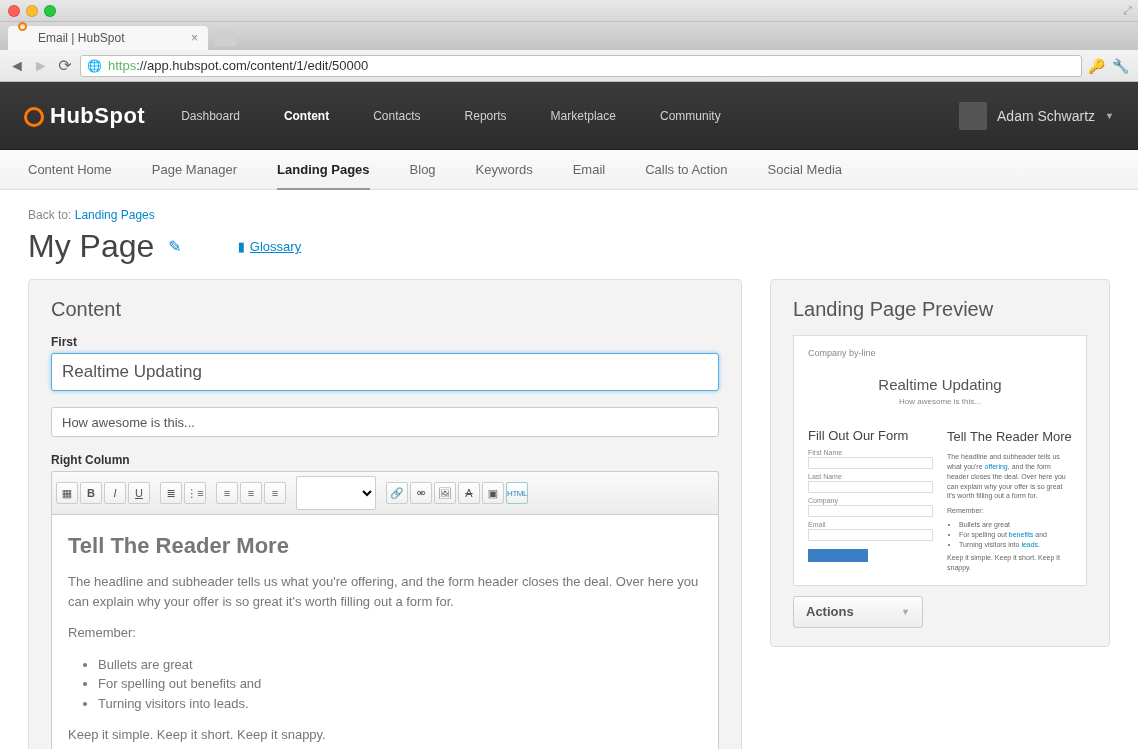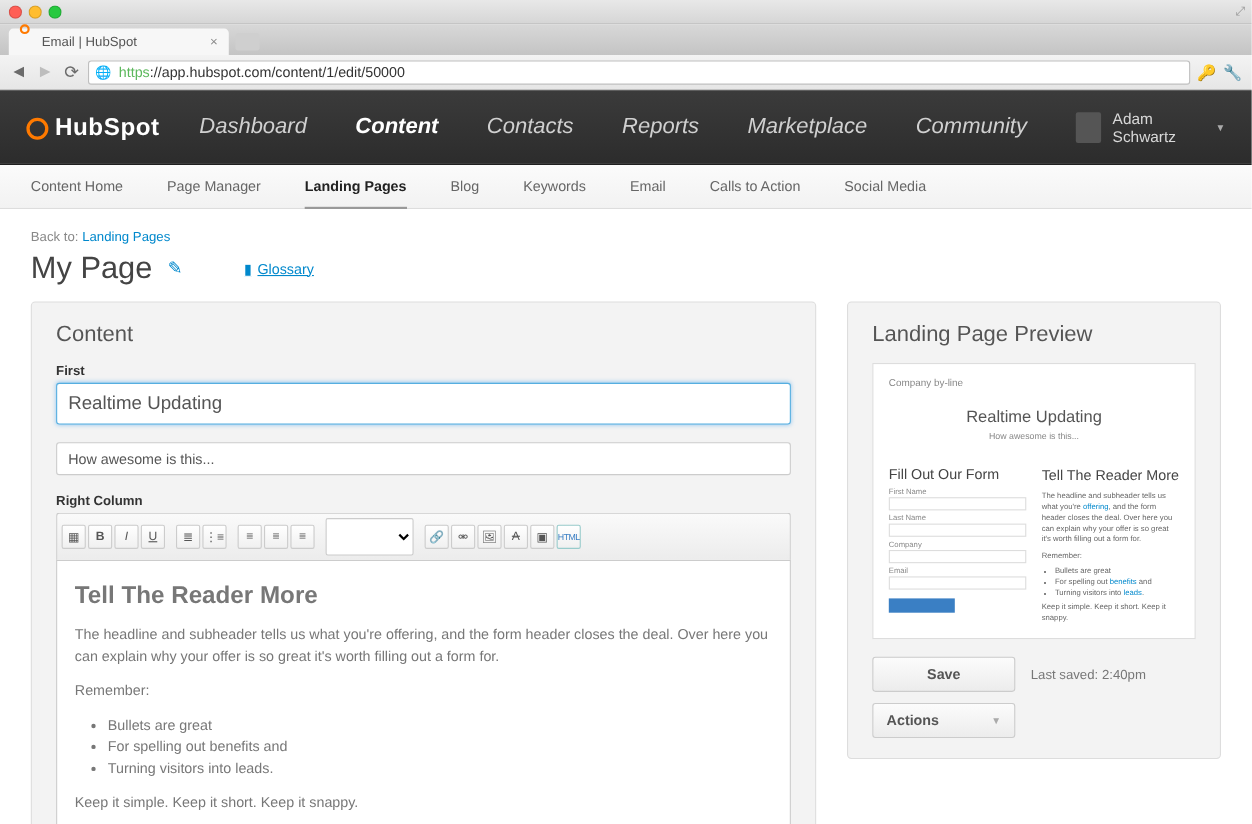--- a/index.html
+++ b/index.html
@@ -27,37 +27,37 @@
 .url-field { flex: 1; height: 22px; border: 1px solid #bfbfbf; border-radius: 3px; background: #fff; display: flex; align-items: center; padding: 0 6px; font-size: 13px; color: #333; }
 .url-field .globe { margin-right: 6px; color: #888; font-size: 12px; }
 .url-field .proto { color: #5cb85c; }
 .tool-btn { width: 18px; text-align: center; color: #777; font-size: 14px; }
 
 
 .top-nav { height: 68px; background: linear-gradient(#3b3b3b,#2c2c2c); display: flex; align-items: center; padding: 0 24px; color: #d0d0d0; border-bottom: 1px solid #1f1f1f; }
 .logo { display: flex; align-items: center; font-size: 22px; color: #fff; font-weight: 600; margin-right: 36px; letter-spacing: .5px; }
 .logo .spr { width: 22px; height: 22px; margin-right: 4px; position: relative; }
 .logo .spr:before { content:""; position:absolute; left:0; bottom:0; width:14px; height:14px; border:3px solid #ff7a00; border-radius:50%; }
-.top-nav .item { margin-right: 44px; cursor: pointer; font-size: 20px; font-style: italic; }
+.top-nav .item { margin-right: 44px; cursor: pointer; font-size: 12px; }
 .top-nav .item.active { color: #fff; font-weight: 600; }
 .user-area { margin-left: auto; display: flex; align-items: center; gap: 10px; font-size: 14px; color: #d8d8d8; }
 .avatar { width: 28px; height: 28px; background: #555; border-radius: 2px; }
 .caret-down { font-size: 9px; color: #aaa; }
 
 
 .sub-nav { height: 40px; background: linear-gradient(#fbfbfb,#f2f2f2); border-bottom: 1px solid #ddd; display: flex; align-items: center; padding: 0 28px; gap: 40px; font-size: 13px; color: #666; }
 .sub-nav .item { cursor: pointer; padding: 11px 0; }
 .sub-nav .item.active { color: #222; font-weight: 600; border-bottom: 2px solid #999; margin-bottom: -1px; }
 
 
 .page { padding: 18px 28px; }
 .breadcrumb { font-size: 12px; color: #888; margin-bottom: 6px; }
 .breadcrumb a { color: #0088cc; text-decoration: none; }
 .page-title-row { display: flex; align-items: center; gap: 14px; margin-bottom: 14px; }
-.page-title { font-size: 28px; font-weight: 400; color: #444; }
+.page-title { font-size: 32px; font-weight: 400; color: #444; }
 .edit-icon { color: #0088cc; font-size: 16px; }
 .glossary { color: #0088cc; font-size: 13px; margin-left: 42px; display: flex; align-items: center; gap: 5px; }
 
 .columns { display: flex; gap: 28px; align-items: flex-start; }
 .panel { background: #f3f3f3; border: 1px solid #ddd; border-radius: 4px; padding: 18px 22px; }
 .panel-left { flex: 1; }
 .panel-right { width: 340px; }
 
 .panel-title { font-size: 20px; color: #555; font-weight: 400; margin-bottom: 14px; }
 .field-label { font-size: 12px; font-weight: 600; color: #333; margin-bottom: 4px; }
@@ -265,24 +265,20 @@
             <ul>
               <li>Bullets are great</li>
               <li><span>For spelling out </span><a>benefits</a><span> and</span></li>
               <li><span>Turning visitors into </span><a>leads</a><span>.</span></li>
             </ul>
             <div>Keep it simple. Keep it short. Keep it snappy.</div>
           </div>
         </div>
       </div>
 
-      <div class="action-row">
-        <button class="btn" style="flex:0 0 130px">Save</button>
-        <span class="last-saved">Last saved: 2:40pm</span>
-      </div>
       <div class="action-row" style="margin-top:10px">
         <button class="btn dropdown-btn">
           <span>Actions</span>
           <span class="caret-down">▼</span>
         </button>
       </div>
     </div>
   </div>
 </div>
 

